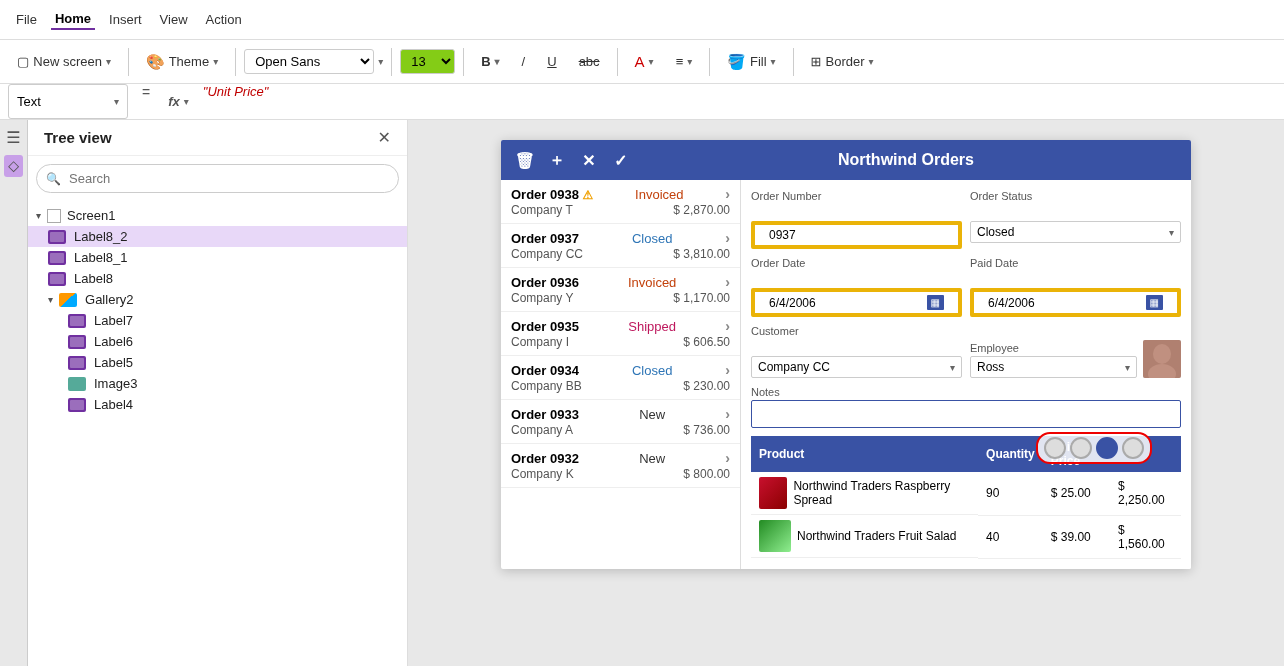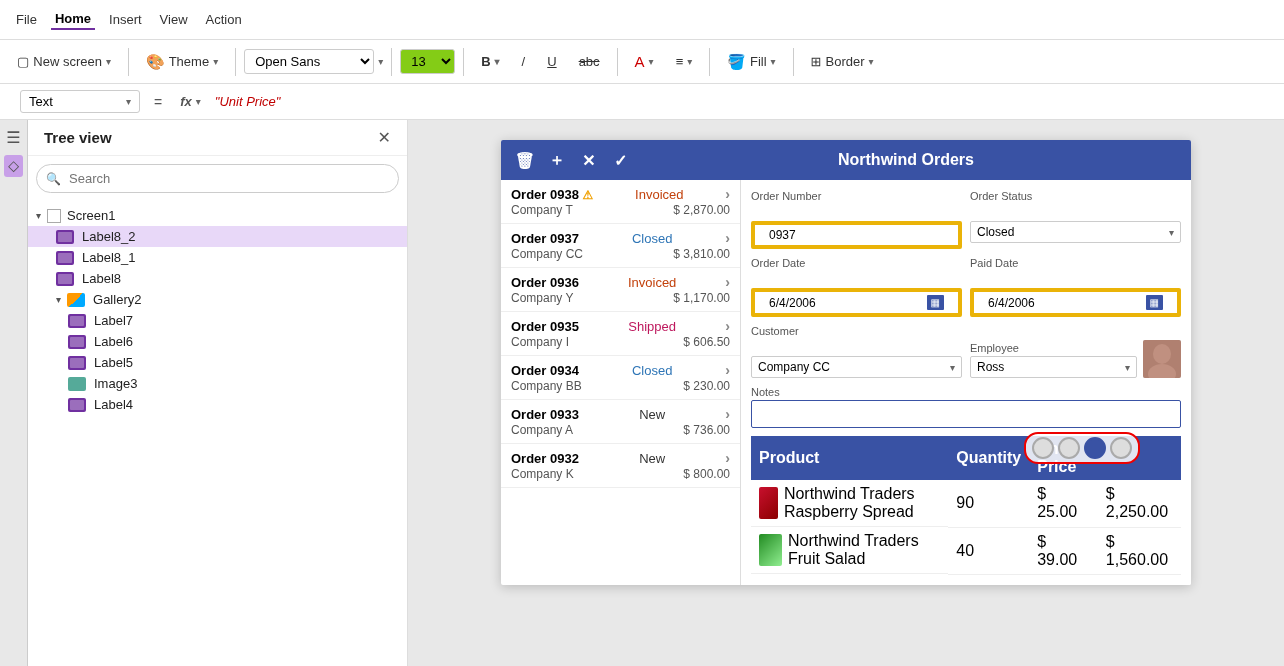--- a/index.html
+++ b/index.html
@@ -29,22 +29,22 @@
       background: #fff; width: 130px; cursor: pointer;
     }
     .font-size-select {
       border: 1px solid #ccc; border-radius: 3px; padding: 3px 6px; font-size: 13px;
       background: #84cc16; width: 55px; cursor: pointer;
     }
     .chevron-down { font-size: 10px; color: #666; }
 
     
     .formula-bar {
-      display: flex; align-items: center; background: #fff; border-bottom: 1px solid #ddd;
-      padding: 0 20px; height: 36px; gap: 6px;
+      display: flex; background: #fff; border-bottom: 1px solid #ddd;
+      padding: 0 8px; height: 36px; gap: 6px;
     }
     .formula-selector {
       display: flex; align-items: center; border: 1px solid #ccc; border-radius: 3px;
       padding: 3px 8px; background: #fff; font-size: 13px; min-width: 120px; cursor: pointer;
     }
     .formula-eq { padding: 0 8px; color: #555; font-size: 14px; }
     .formula-fx { display: flex; align-items: center; gap: 4px; color: #555; font-size: 13px; padding: 0 4px; }
     .formula-value { color: #c00000; font-size: 13px; font-style: italic; padding-left: 4px; }
 
     
@@ -59,21 +59,21 @@
     .tree-panel { width: 380px; background: #fff; border-right: 1px solid #ddd; display: flex; flex-direction: column; }
     .tree-header { display: flex; align-items: center; justify-content: space-between; padding: 8px 16px; border-bottom: 1px solid #eee; }
     .tree-title { font-size: 15px; font-weight: 600; color: #222; }
     .tree-close { cursor: pointer; color: #555; font-size: 16px; }
     .tree-search { margin: 8px; position: relative; }
     .tree-search input { width: 100%; border: 1px solid #ccc; border-radius: 16px; padding: 6px 12px 6px 32px; font-size: 13px; outline: none; }
     .search-icon-wrap { position: absolute; left: 10px; top: 50%; transform: translateY(-50%); color: #888; font-size: 12px; }
     .tree-body { flex: 1; overflow-y: auto; padding: 4px 0; }
     .tree-item { display: flex; align-items: center; padding: 3px 8px; cursor: pointer; font-size: 13px; color: #222; gap: 4px; }
     .tree-item.selected { background: #e8d8f8; }
-    .tree-indent-1 { padding-left: 28px; }
+    .tree-indent-1 { padding-left: 20px; }
     .tree-indent-2 { padding-left: 40px; }
     .tree-arrow { font-size: 10px; color: #555; margin-right: 2px; }
     .tree-check { width: 14px; height: 14px; border: 1px solid #aaa; display: inline-flex; align-items: center; justify-content: center; background: #fff; margin-right: 2px; }
     .tree-icon-label { display: inline-block; width: 18px; height: 14px; background: #7030a0; margin-right: 4px; border-radius: 2px; position: relative; }
     .tree-icon-label::after { content: ''; position: absolute; left: 2px; top: 2px; right: 2px; bottom: 2px; background: #fff; border-radius: 1px; opacity: 0.3; }
     .tree-icon-gallery { display: inline-block; width: 18px; height: 14px; background: linear-gradient(135deg, #f90 0%, #f90 50%, #0af 50%, #0af 100%); margin-right: 4px; border-radius: 2px; }
     .tree-icon-image { display: inline-block; width: 18px; height: 14px; background: #5a9; margin-right: 4px; border-radius: 2px; }
 
     
     .canvas-area { flex: 1; background: #e8e8e8; display: flex; align-items: flex-start; justify-content: center; padding: 20px; overflow: auto; }
@@ -104,21 +104,21 @@
     .detail-field { display: flex; flex-direction: column; gap: 19px; }
     .detail-label { font-size: 11px; color: #555; }
     .detail-input { border: 4px solid #eab308; border-radius: 2px; padding: 3px 14px; font-size: 12px; background: #fff; display: flex; align-items: center; gap: 4px; }
     .detail-dropdown { border: 1px solid #ccc; border-radius: 2px; padding: 3px 6px; font-size: 12px; background: #fff; display: flex; align-items: center; justify-content: space-between; width: 100%; }
     .detail-cal { background: #3952a4; color: #fff; padding: 2px 4px; border-radius: 1px; font-size: 10px; cursor: pointer; }
     .detail-notes-label { font-size: 11px; color: #555; margin-bottom: 2px; }
     .detail-notes { border: 1px solid #3952a4; border-radius: 2px; height: 28px; margin-bottom: 8px; }
     .employee-photo { width: 38px; height: 38px; border-radius: 2px; background: #ccc; overflow: hidden; display: flex; align-items: center; justify-content: center; }
 
     
-    .product-table { width: 100%; border-collapse: collapse; font-size: 16px; }
+    .product-table { width: 100%; border-collapse: collapse; font-size: 12px; }
     .product-table th { background: #3952a4; color: #fff; padding: 4px 8px; text-align: left; font-weight: 600; }
     .product-table td { padding: 5px 8px; border-bottom: 1px solid #eee; vertical-align: middle; }
     .product-thumb { width: 32px; height: 32px; background: #ddd; border-radius: 2px; object-fit: cover; display: inline-block; }
     .product-thumb-raspberry { background: linear-gradient(135deg, #c8102e 0%, #8b0000 100%); }
     .product-thumb-salad { background: linear-gradient(135deg, #228B22 0%, #90EE90 100%); }
     .col-circle { width: 22px; height: 22px; border-radius: 50%; background: #ddd; border: 2px solid #aaa; cursor: pointer; display: inline-flex; align-items: center; justify-content: center; }
     .col-circle.active { background: #3952a4; border-color: #3952a4; }
   </style>
 </head>
 <body>

